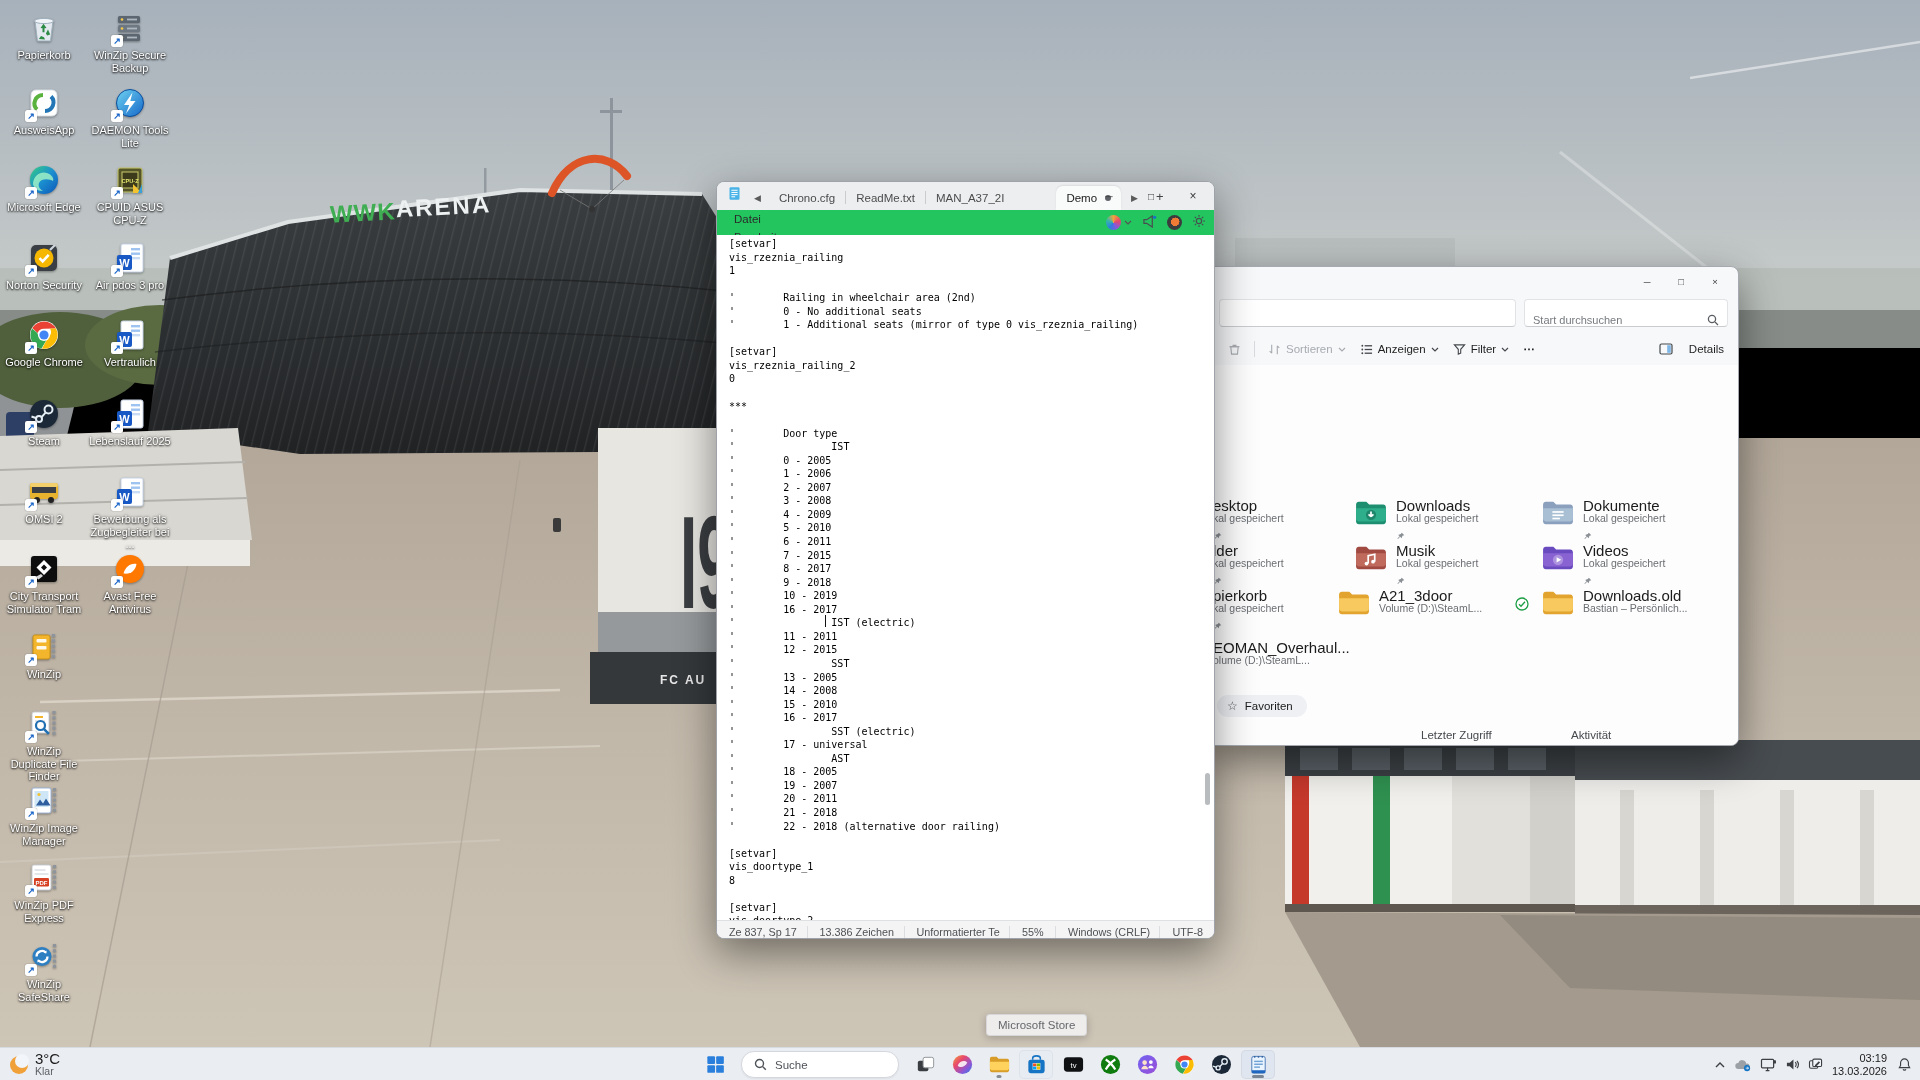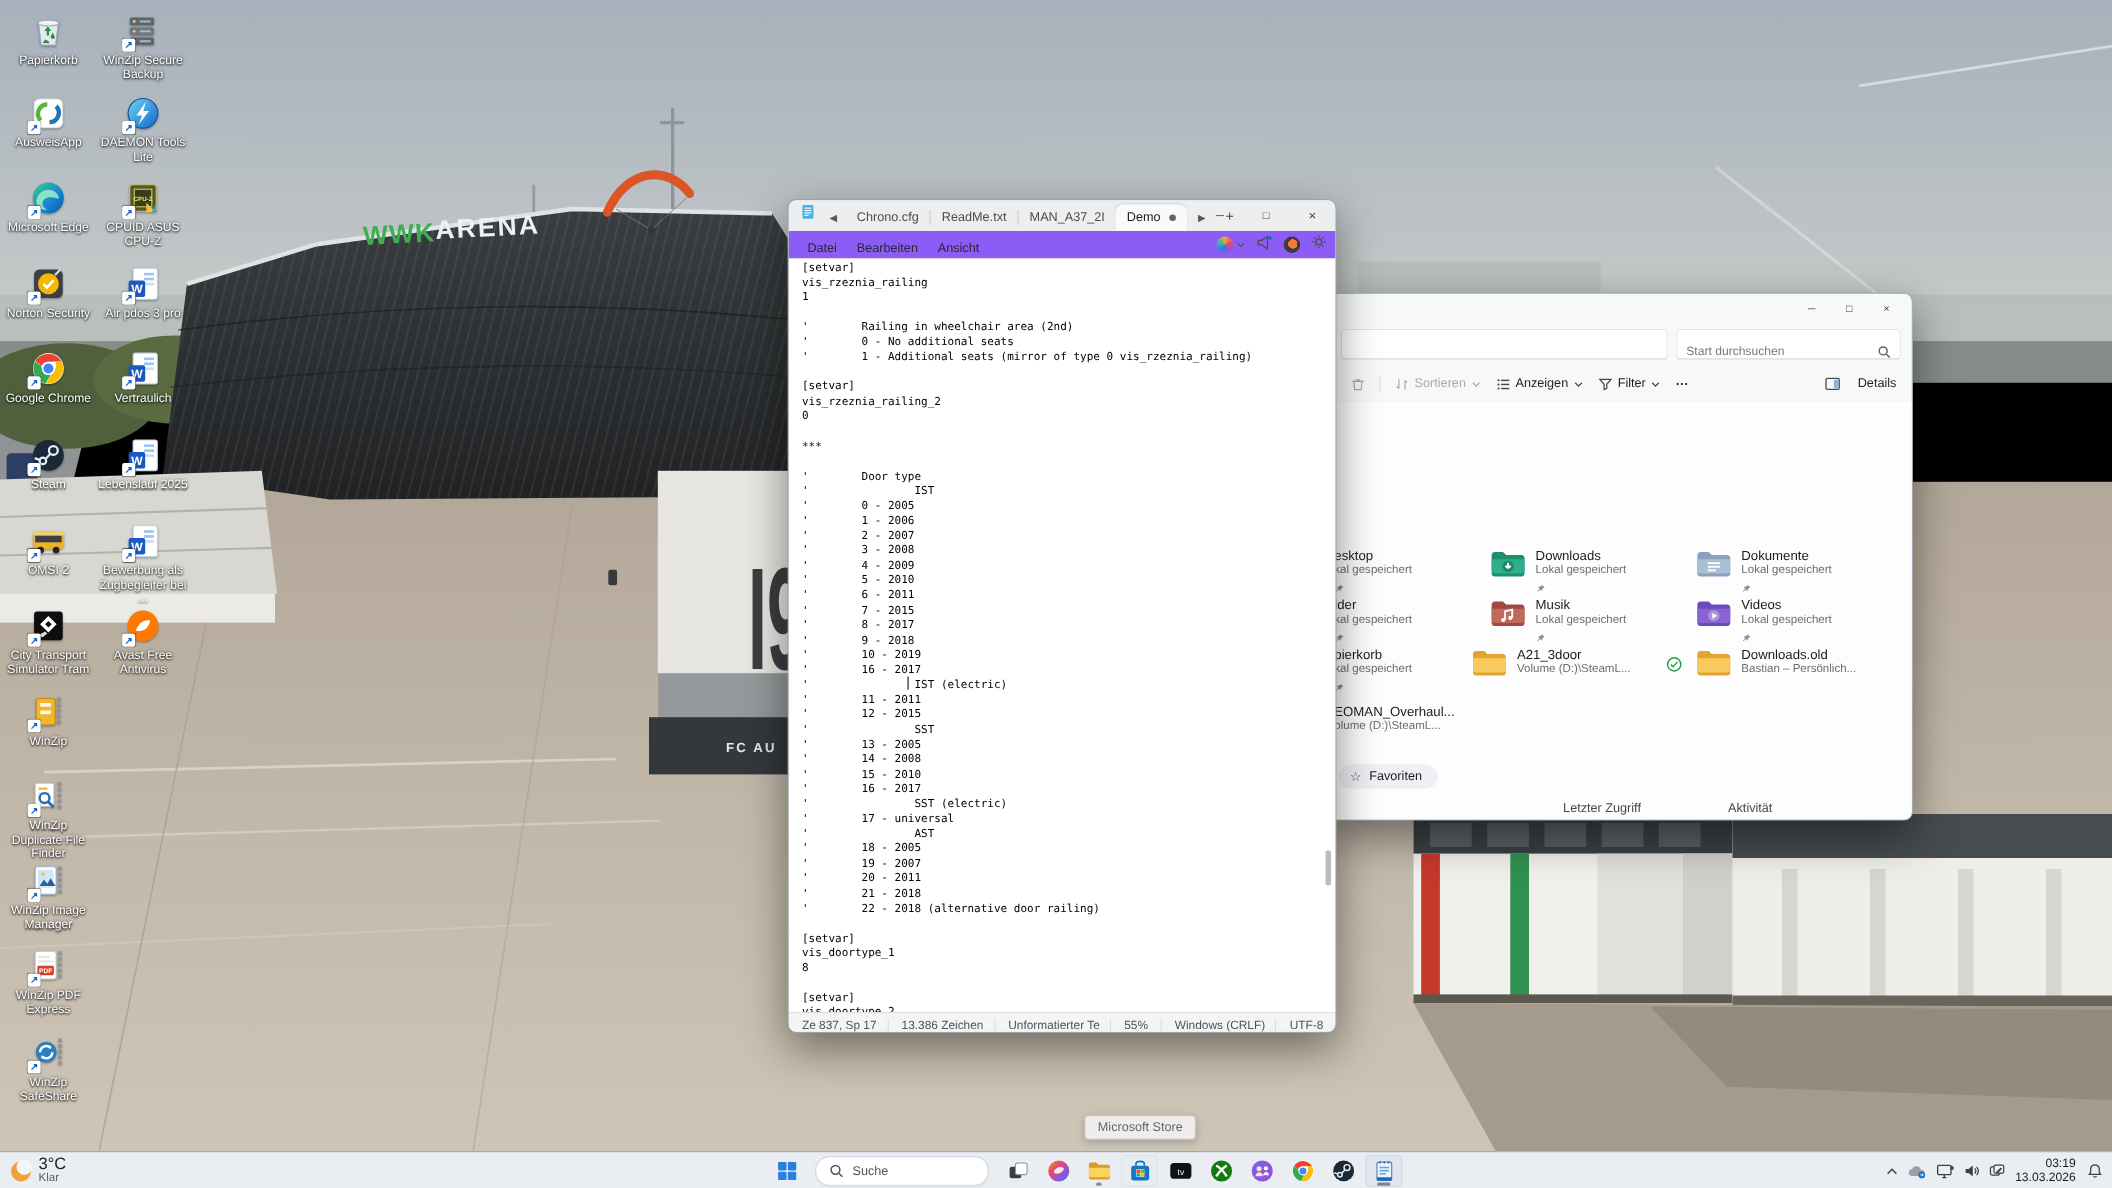--- a/index.html
+++ b/index.html
@@ -19,27 +19,27 @@
   
   .win{position:absolute;border-radius:8px;box-shadow:0 14px 40px rgba(0,0,0,.45);overflow:hidden;}
 
   
   #notepad{left:716px;top:181px;width:497px;height:756px;background:#eff0f2;border:1px solid #9fa3a9;z-index:10;}
   .np-titlebar{position:relative;height:28px;background:#eceef0;display:flex;align-items:flex-end;}
   .np-appicon{margin:0 8px 5px 10px;}
   .np-nav{font-size:9px;color:#5a5a5a;margin:0 8px 7px 4px;}
   .np-tab{position:relative;padding:0 10px;height:24px;display:flex;align-items:center;font-size:11.5px;color:#4c4c4c;
       white-space:nowrap;max-width:70px;overflow:hidden;}
-  .np-tab.active{background:#f9fafa;border-radius:7px 7px 0 0;color:#1b1b1b;box-shadow:0 -1px 2px rgba(0,0,0,.08);}
+  .np-tab.active{background:#f9fafa;border-radius:7px 7px 0 0;color:#1b1b1b;box-shadow:0 -1px 2px rgba(0,0,0,.08);margin-left:42px;}
   .np-tab .dirty{width:6px;height:6px;border-radius:50%;background:#5f6368;margin-left:8px;flex:0 0 auto;}
   .np-tabsep{width:1px;height:13px;background:#c9cccf;margin-bottom:6px;}
   .np-newtab{font-size:13px;color:#444;margin:0 6px 6px 10px;}
   .np-caption{position:absolute;right:0;top:0;height:28px;display:flex;}
   .cap-btn{width:42px;height:28px;display:flex;align-items:center;justify-content:center;font-size:10px;color:#3a3a3a;}
-  .np-menubar{height:25px;background:#8b5cf6;display:flex;align-items:flex-end;padding-left:8px;position:relative;}
+  .np-menubar{height:25px;background:#22c55e;display:flex;align-items:flex-start;padding-left:8px;position:relative;flex-direction:column;}
   .np-menu-item{font-size:11.5px;color:#2b2b2b;padding:3px 9px;border-radius:4px;}
   .np-menuicons{position:absolute;right:8px;top:0;height:25px;display:flex;align-items:center;gap:10px;}
   .copilot-dot{width:15px;height:15px;border-radius:50%;
      background:conic-gradient(#f2a33c,#e8476b,#8a57d9,#2f7de1,#35b5ab,#f2a33c);}
   .avatar-dot{width:15px;height:15px;border-radius:50%;
      background:radial-gradient(circle at 55% 45%, #ef7b35 0 36%, #3a3c3e 37%);}
   .np-editor{position:relative;height:685px;background:#fff;overflow:hidden;}
   .np-editor pre{margin:0;padding:2px 16px 0 12px;font-family:"DejaVu Sans Mono",monospace;
       font-size:10px;line-height:13.55px;color:#000;}
   .np-caret{position:absolute;left:108px;top:380px;width:1px;height:12px;background:#111;}
@@ -62,21 +62,21 @@
   .ex-search{width:186px;margin-right:10px;display:flex;align-items:flex-end;justify-content:space-between;padding:0 8px;}
   .ex-search .ph{font-size:11px;color:#767a7f;}
   .ex-toolbar{position:absolute;left:0;top:66px;width:100%;height:32px;display:flex;align-items:center;
       border-bottom:1px solid #e4e6e9;}
   .tb-item{display:flex;align-items:center;gap:5px;font-size:11.5px;color:#1f1f1f;padding:4px 7px;border-radius:4px;white-space:nowrap;}
   .tb-item.disabled{color:#a7abb0;}
   .tb-sep{width:1px;height:16px;background:#d9dbde;margin:0 6px;}
   .tb-right{position:absolute;right:14px;display:flex;align-items:center;gap:16px;font-size:11.5px;color:#1f1f1f;}
   .ex-body{position:absolute;left:0;top:98px;width:100%;height:380px;background:#fdfdfe;}
   .ex-tile{position:absolute;display:flex;gap:8px;}
-  .ex-tile .t-label{font-size:12px;color:#1b1b1b;line-height:13px;white-space:nowrap;}
+  .ex-tile .t-label{font-size:15px;color:#1b1b1b;line-height:13px;white-space:nowrap;}
   .ex-tile .t-sub{font-size:10.5px;color:#6b6e72;line-height:13px;white-space:nowrap;}
   .ex-check{position:absolute;width:14px;height:14px;}
   .ex-fav{position:absolute;left:10px;top:330px;display:flex;align-items:center;gap:7px;background:#eef0f4;
       border-radius:14px;padding:5px 14px 5px 10px;font-size:11.5px;color:#1b1b1b;}
   .ex-fav .star{font-size:12px;color:#55585c;line-height:10px;}
   .ex-head{position:absolute;font-size:11.5px;color:#46494d;}
 
   
   #taskbar{position:absolute;left:0;top:1047px;width:1920px;height:33px;background:rgba(242,245,250,.97);
       border-top:1px solid #d7dbe1;z-index:40;}

